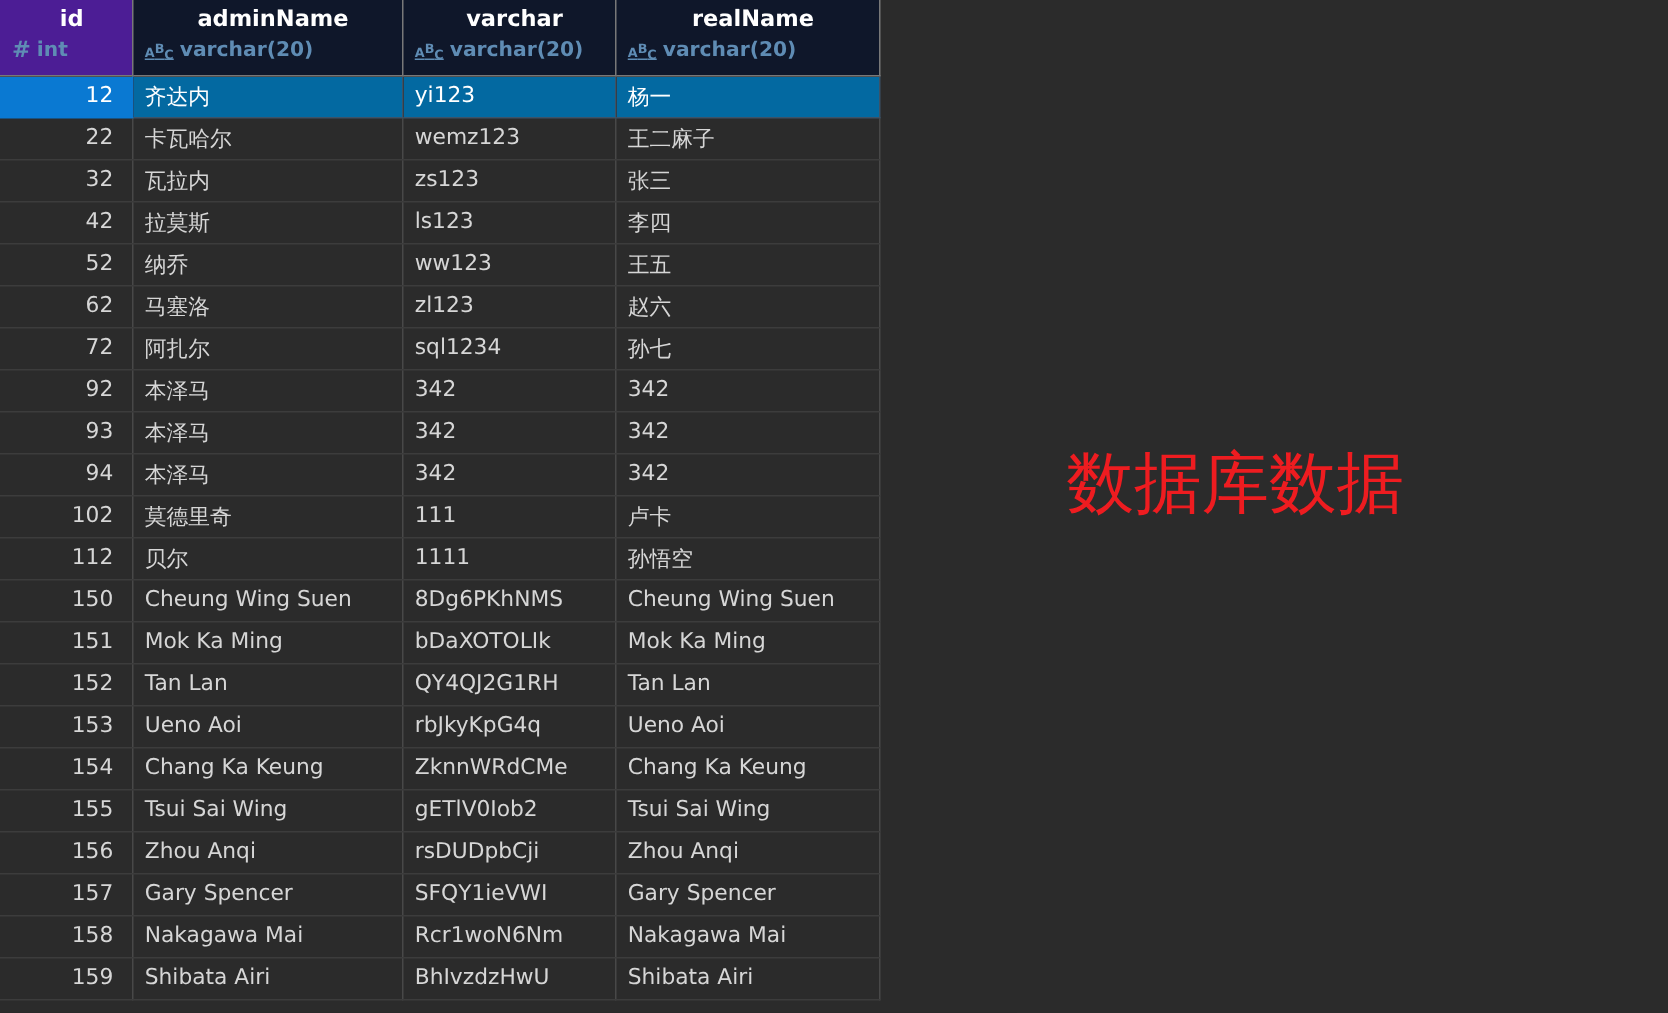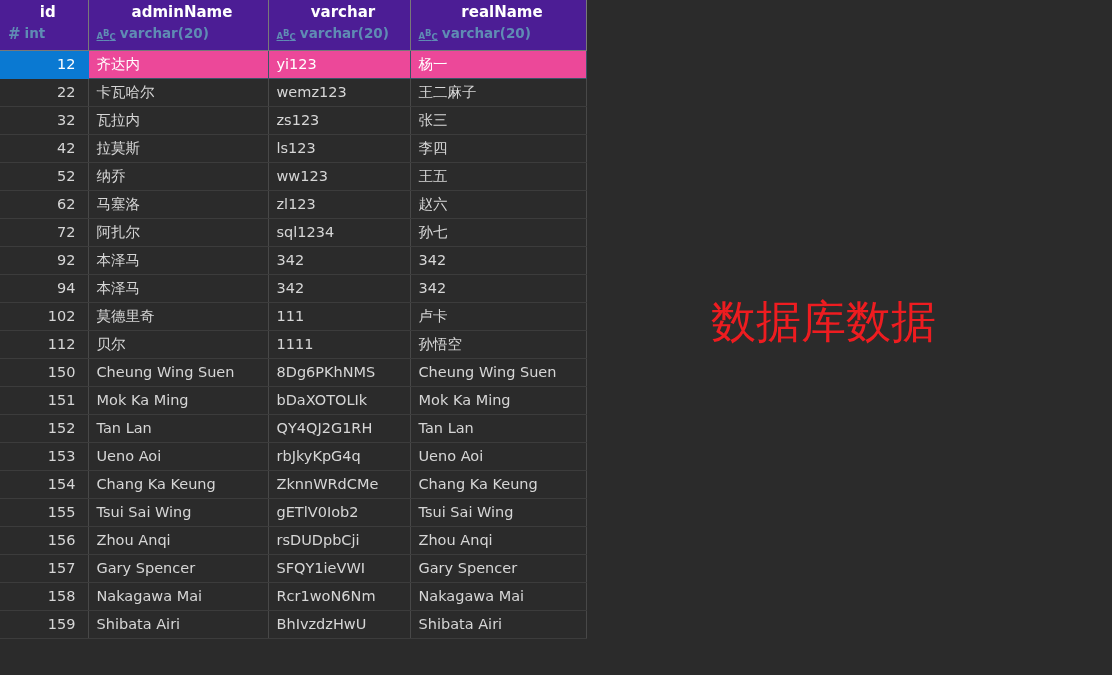--- a/index.html
+++ b/index.html
@@ -33,21 +33,21 @@
   #grid col.c-id      { width: 88px; }
   #grid col.c-name    { width: 180px; }
   #grid col.c-pwd     { width: 142px; }
   #grid col.c-real    { width: 176px; }
 
   
   thead th {
     padding: 0;
     margin: 0;
     vertical-align: top;
-    background: #4c1d95;
+    background: #0f172a;
     border-right: 1px solid #787878;
     border-bottom: 1px solid #787878;
     height: 50px;
     box-sizing: border-box;
   }
   thead th.hid {
     background: #4c1d95;
     border-right: 1px solid #787878;
   }
   .hcell {
@@ -117,21 +117,21 @@
     overflow: hidden;
   }
   tbody td.idcell {
     text-align: right;
     padding-right: 12px;
     color: #d6d6d6;
   }
 
   
   tbody tr.selected td {
-    background: #ec4899;
+    background: #0369a1;
     color: #ffffff;
     border-bottom: 1px solid #3c5368;
     border-right: 1px solid #3c5368;
   }
   tbody tr.selected td.idcell {
     background: #0a79d2;
     color: #ffffff;
     border-right: 1px solid #0a79d2;
     border-bottom: 1px solid #0a79d2;
     padding-left: 38px;
@@ -245,20 +245,26 @@
           <td>sql1234</td>
           <td>孙七</td>
         </tr>
         <tr>
           <td class="idcell">92</td>
           <td>本泽马</td>
           <td>342</td>
           <td>342</td>
         </tr>
         <tr>
+          <td class="idcell">93</td>
+          <td>本泽马</td>
+          <td>342</td>
+          <td>342</td>
+        </tr>
+        <tr>
           <td class="idcell">94</td>
           <td>本泽马</td>
           <td>342</td>
           <td>342</td>
         </tr>
         <tr>
           <td class="idcell">102</td>
           <td>莫德里奇</td>
           <td>111</td>
           <td>卢卡</td>

